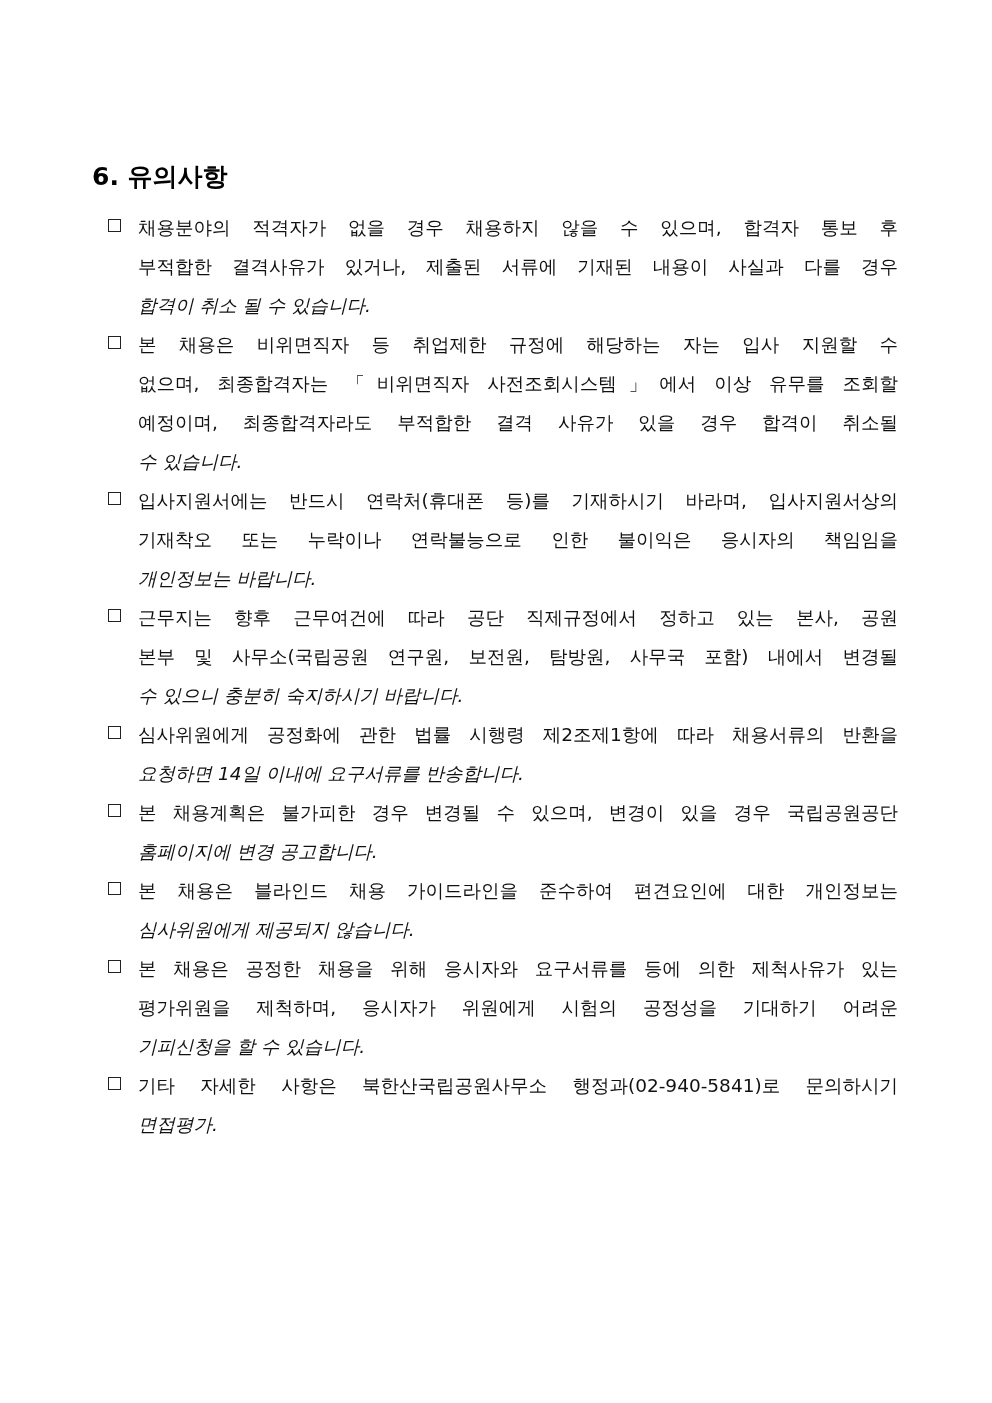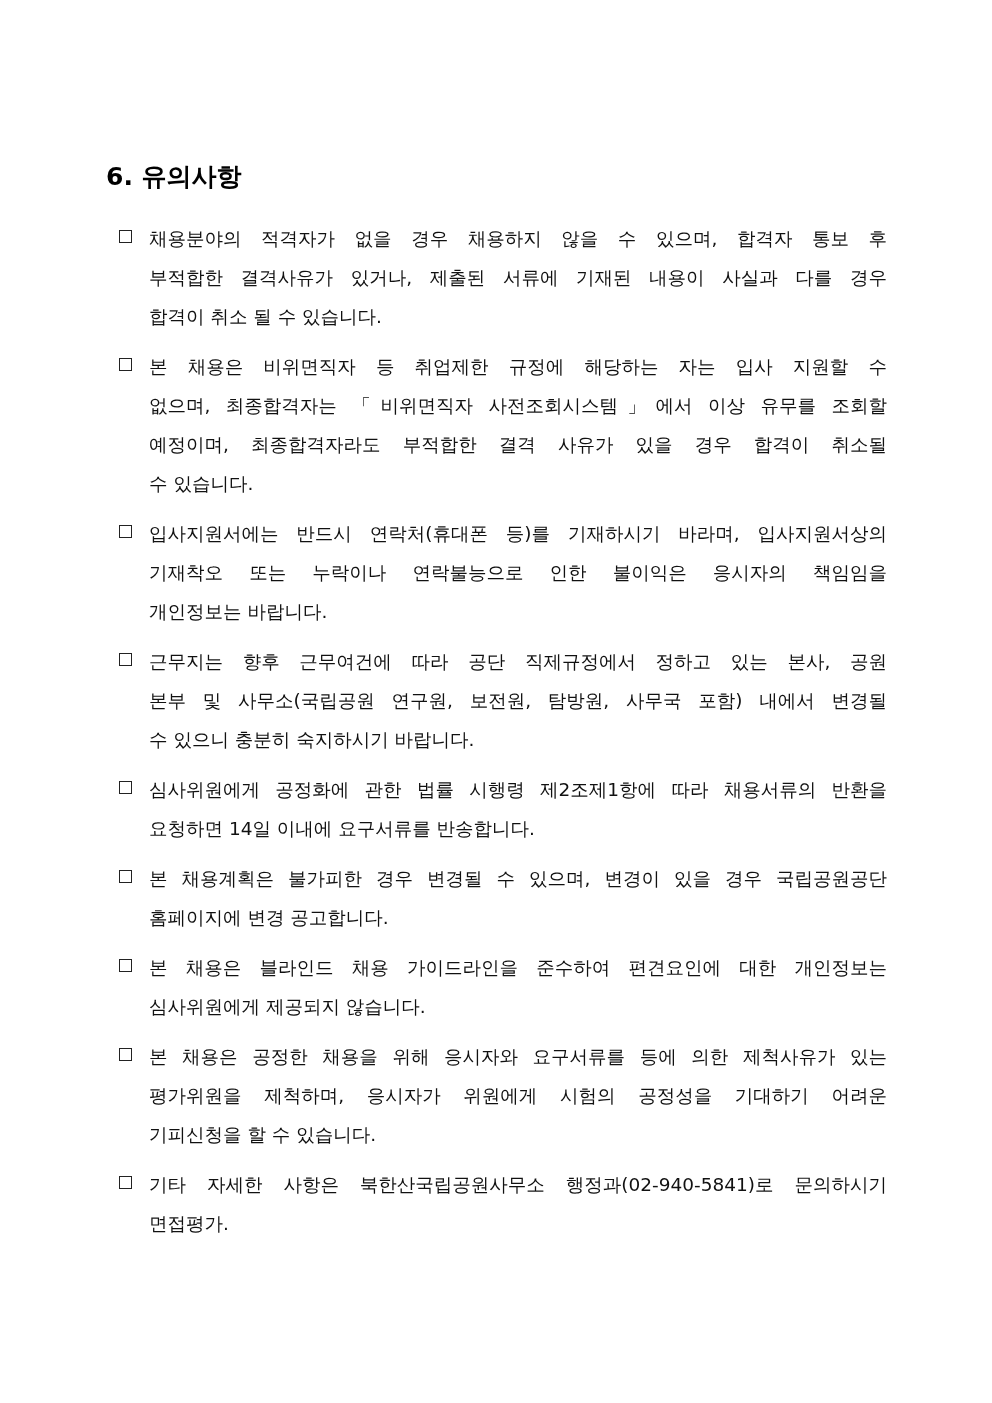--- a/index.html
+++ b/index.html
@@ -17,42 +17,42 @@
     }
     .page {
       position: absolute;
       left: 0;
       top: 0;
       width: 992px;
       height: 1403px;
     }
     .section-title {
       position: absolute;
-      left: 106px;
+      left: 92px;
       top: 160px;
       font-size: 25px;
       font-weight: bold;
       line-height: 34px;
       letter-spacing: 0px;
       color: #000000;
       margin: 0;
     }
     .notice-list {
       position: absolute;
       left: 106px;
       top: 208px;
       width: 792px;
       margin: 0;
       padding: 0;
       list-style: none;
     }
     .notice-item {
       position: relative;
       padding-left: 32px;
-      margin: 11px;
+      margin: 0;
     }
     .checkbox {
       position: absolute;
       left: 2px;
       top: 11px;
       width: 13px;
       height: 13px;
       border: 1.3px solid #222222;
       box-sizing: border-box;
       background: #ffffff;
@@ -63,20 +63,21 @@
       line-height: 39px;
       font-size: 18.5px;
       white-space: nowrap;
       text-align: justify;
       text-align-last: justify;
       color: #111111;
     }
     .line.last {
       text-align: left;
       text-align-last: left;
+      font-style: italic;
     }
   </style>
 </head>
 <body>
 
 <div class="page">
   <h2 class="section-title">6. 유의사항</h2>
 
   <ul class="notice-list">
     <li class="notice-item">

